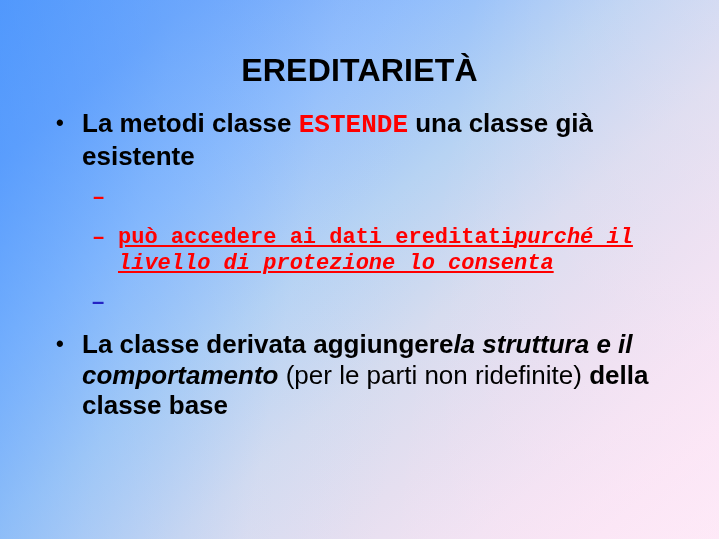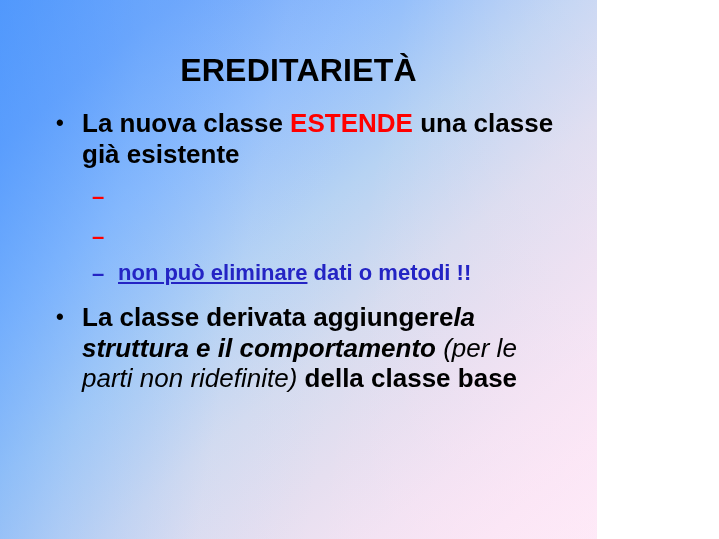--- a/index.html
+++ b/index.html
@@ -7,21 +7,21 @@
     padding: 0;
   }
   body {
     width: 719px;
     height: 539px;
     overflow: hidden;
     font-family: "Liberation Sans", sans-serif;
   }
   #slide {
     position: relative;
-    width: 597px;
+    width: 719px;
     height: 539px;
     box-sizing: border-box;
     background:
       linear-gradient(140deg,
         #5e9bfa 0%,
         #6aa2fb 14%,
         #8fbcfc 30%,
         #b7d3f3 46%,
         #d6dcef 60%,
         #e6dff0 72%,
@@ -92,57 +92,57 @@
     flex: 0 0 26px;
     line-height: 1.25;
   }
   .bullet-l2 .body { flex: 1 1 auto; }
 
   .gap-a { height: 14px; }
   .gap-b { height: 12px; }
   .gap-c { height: 10px; }
   .gap-d { height: 14px; }
 
-  .red { color: #ff0000; }
+  .red { color: #ff0000; font-family: Liberation Mono, monospace; }
   .blue { color: #2424c4; }
   .u { text-decoration: underline; text-underline-offset: 2px; }
   .it { font-style: italic; }
-  .it-reg { font-style: italic; font-weight: normal; margin-top: 16px; }
+  .it-reg { font-weight: normal; margin-top: 16px; }
 </style>
 </head>
 <body>
 
 <div id="slide">
 
   <div class="title">EREDITARIETÀ</div>
 
   <div class="content">
 
     <div class="bullet-l1">
       <span class="marker">•</span>
-      <span class="body"><span>La nuova classe </span><span class="red">ESTENDE</span><span> una classe già esistente</span></span>
+      <span class="body"><span>La metodi classe </span><span class="red">ESTENDE</span><span> una classe già esistente</span></span>
     </div>
 
     <div class="gap-a"></div>
 
     <div class="bullet-l2 red">
       <span class="marker">–</span>
     </div>
 
     <div class="gap-b"></div>
 
     <div class="bullet-l2 red">
       <span class="marker">–</span>
+      <span class="body u"><span>può accedere ai dati ereditati</span><span class="it">purché il livello di protezione lo consenta</span></span>
     </div>
 
     <div class="gap-c"></div>
 
     <div class="bullet-l2 blue">
       <span class="marker">–</span>
-      <span class="body"><span class="u">non può eliminare</span><span> dati o metodi !!</span></span>
     </div>
 
     <div class="gap-d"></div>
 
     <div class="bullet-l1">
       <span class="marker">•</span>
       <span class="body"><span>La classe derivata aggiungere</span><span class="it">la struttura e il comportamento </span><span class="it-reg">(per le parti non ridefinite)</span><span> della classe base</span></span>
     </div>
 
   </div>

